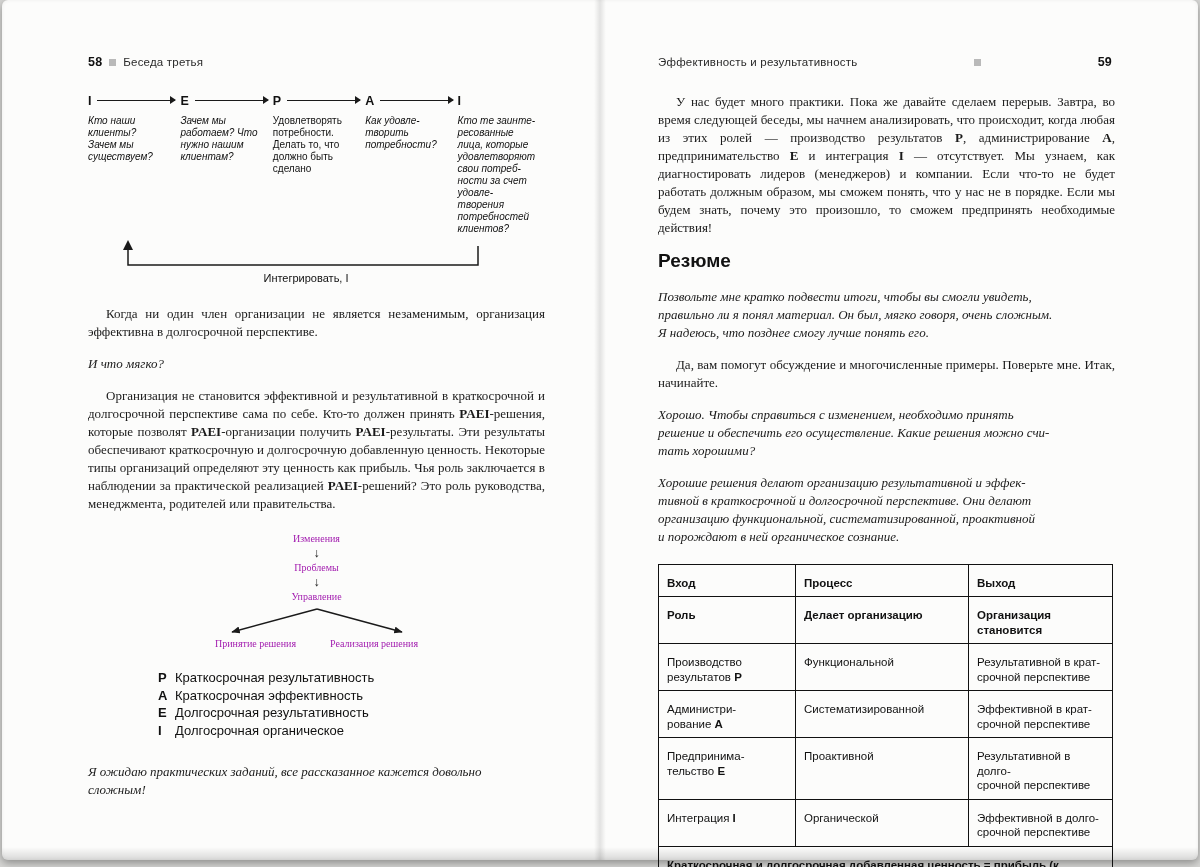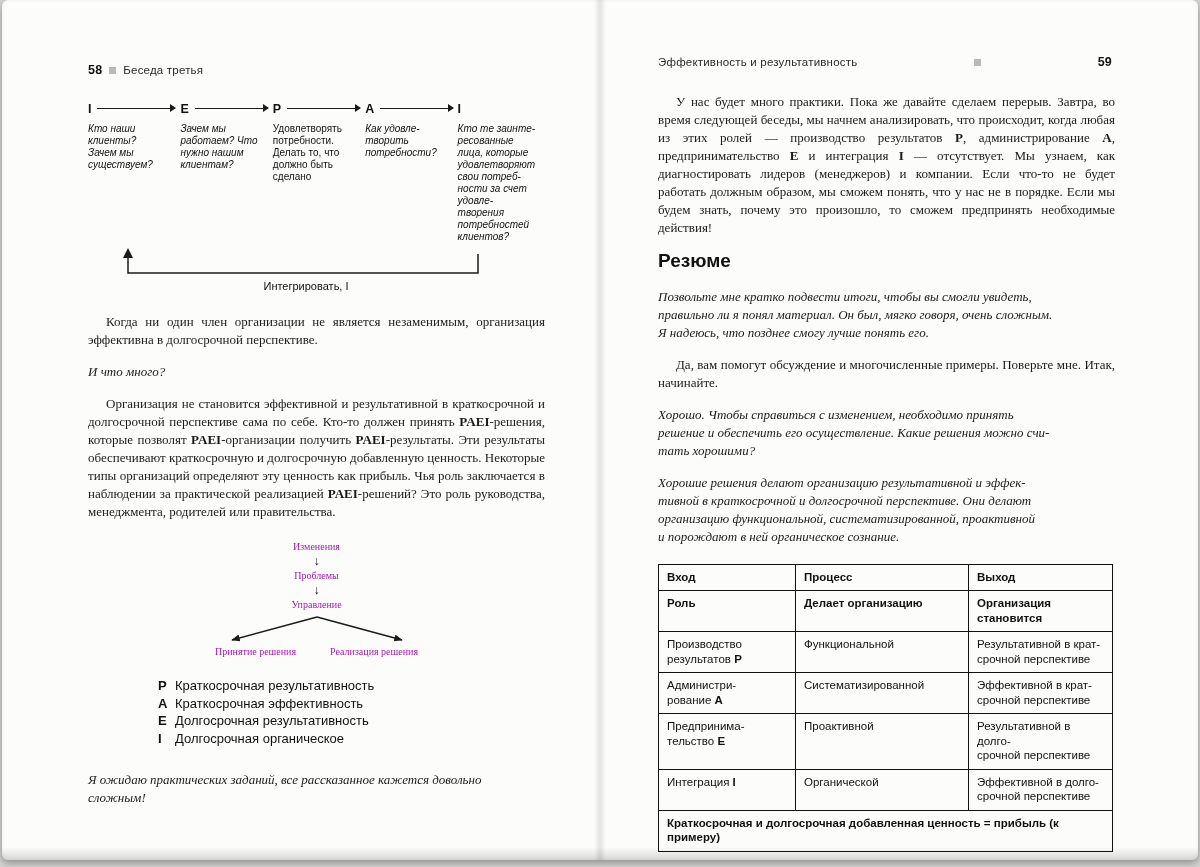--- a/index.html
+++ b/index.html
@@ -17,21 +17,21 @@
     content:""; position:absolute; left:0; bottom:0; width:100%; height:13px;
     background:linear-gradient(to bottom, rgba(0,0,0,0), rgba(0,0,0,0.14));
     border-radius:0 0 6px 6px; pointer-events:none;
   }
   .spine {
     position:absolute; left:591px; top:0; width:14px; height:100%;
     background:linear-gradient(to right, rgba(0,0,0,0) 8%, rgba(0,0,0,0.10) 50%, rgba(0,0,0,0) 92%);
     pointer-events:none;
   }
   .page { position:absolute; top:0; height:100%; }
-  .page.left  { left:0;   width:598px; padding:55px 55px 0 86px; box-sizing:border-box;margin-top:8px; }
+  .page.left  { left:0;   width:598px; padding:55px 55px 0 86px; box-sizing:border-box; }
   .page.right { left:598px; width:598px; padding:55px 86px 0 58px; box-sizing:border-box; }
 
   
   .running-head {
     font-family:"Liberation Sans", sans-serif; font-size:11.5px; color:#2a2a2a;
     display:flex; align-items:center; gap:7px; margin-bottom:24px; letter-spacing:0.2px;
   }
   .running-head.right-align { justify-content:space-between; }
   .running-head .pagenum { font-weight:bold; font-size:12.5px; color:#111; }
   .sq { width:7px; height:7px; background:#b9b9b9; display:inline-block; flex:0 0 auto; }
@@ -72,21 +72,21 @@
   .paei-list .pl { display:inline-block; width:17px; font-weight:bold; }
 
   
   .h-rezume { font-family:"Liberation Sans", sans-serif; font-weight:bold; font-size:19px; color:#111; margin-top:9px; }
 
   table.ztable {
     margin-top:18px; border-collapse:collapse; width:455px;
     font-family:"Liberation Sans", sans-serif; font-size:11.5px; line-height:14.5px;
     color:#111; border:1.5px solid #111;
   }
-  .ztable th, .ztable td { border:1px solid #111; padding:5px 8px 6px; text-align:left; vertical-align:top; font-weight:normal; }
+  .ztable th, .ztable td { border:1px solid #111; padding:11px 8px 6px; text-align:left; vertical-align:top; font-weight:normal; }
   .ztable th { font-weight:bold; }
   .ztable .c1 { width:120px; }
   .ztable .c2 { width:156px; }
   .ztable tr.foot td { font-weight:bold; }
 </style>
 </head>
 <body>
 
 <div class="spread">
 
@@ -159,21 +159,21 @@
 
       <svg class="loop" width="457" height="48" viewBox="0 0 457 48">
         <polyline points="40,10 40,26 390,26 390,7" fill="none" stroke="#1a1a1a" stroke-width="1.5"></polyline>
         <polygon points="35,11 45,11 40,1" fill="#1a1a1a"></polygon>
         <text x="218" y="43" text-anchor="middle" font-size="11">Интегрировать, I</text>
       </svg>
     </div>
 
     <p class="bodytext just indent mt18">Когда ни один член организации не является незаменимым, организация эффективна в долгосрочной перспективе.</p>
 
-    <p class="bodytext italic mt14">И что много?</p>
+    <p class="bodytext italic mt14">И что мягко?</p>
 
     <p class="bodytext just indent mt14"><span>Организация не становится эффективной и результативной в краткосрочной и долгосрочной перспективе сама по себе. Кто-то должен принять </span><b>PAEI</b><span>-решения, которые позволят </span><b>PAEI</b><span>-организации получить </span><b>PAEI</b><span>-результаты. Эти результаты обеспечивают краткосрочную и долгосрочную добавленную ценность. Некоторые типы организаций определяют эту ценность как прибыль. Чья роль заключается в наблюдении за практической реализацией </span><b>PAEI</b><span>-решений? Это роль руководства, менеджмента, родителей или правительства.</span></p>
 
     <div class="flow">
       <div class="flow-node">Изменения</div>
       <div class="flow-arrow"></div>
       <div class="flow-node">Проблемы</div>
       <div class="flow-arrow"></div>
       <div class="flow-node">Управление</div>
       <svg class="split" width="330" height="29" viewBox="0 0 330 29">

